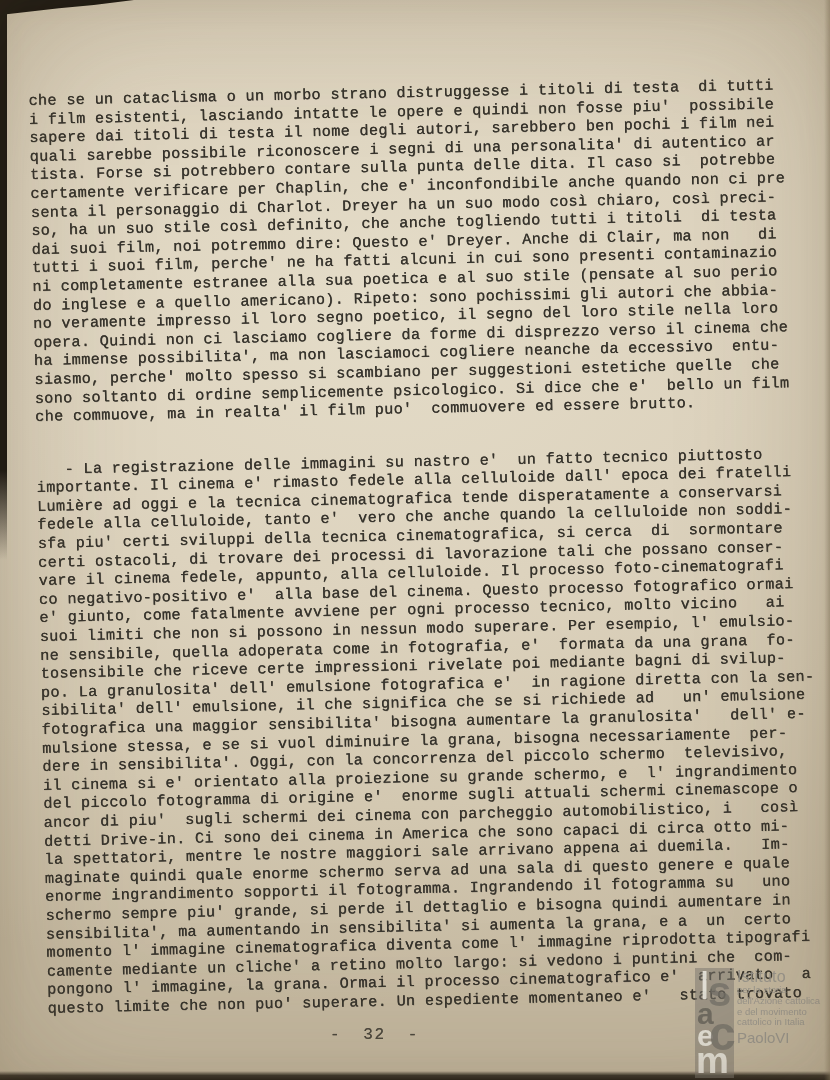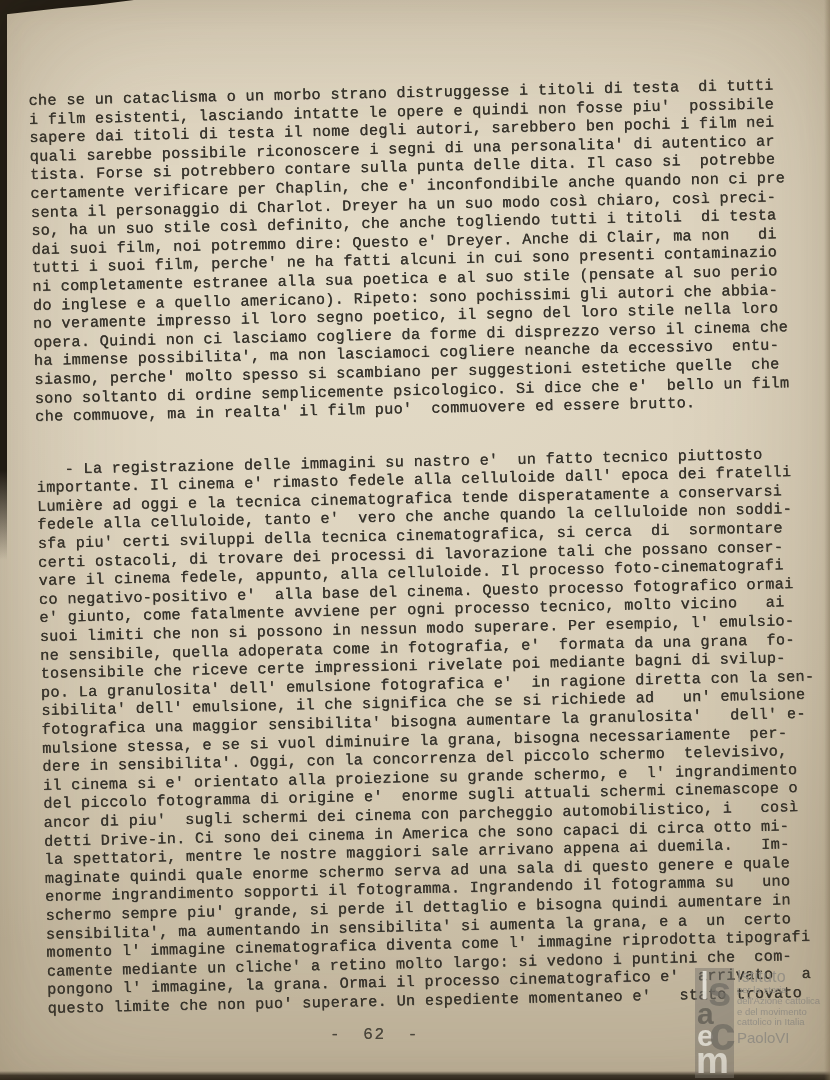--- a/index.html
+++ b/index.html
@@ -131,21 +131,21 @@
         <div class="line">enorme ingrandimento sopporti il fotogramma. Ingrandendo il fotogramma su   uno</div>
         <div class="line">schermo sempre piu' grande, si perde il dettaglio e bisogna quindi aumentare in</div>
         <div class="line">sensibilita', ma aumentando in sensibilita' si aumenta la grana, e a  un  certo</div>
         <div class="line">momento l' immagine cinematografica diventa come l' immagine riprodotta tipografi</div>
         <div class="line">camente mediante un cliche' a retino molto largo: si vedono i puntini che  com-</div>
         <div class="line">pongono l' immagine, la grana. Ormai il processo cinematografico e'  arrivato   a</div>
         <div class="line">questo limite che non puo' superare. Un espediente momentaneo e'   stato trovato</div>
       </div>
   </div>
 
-  <div class="page-footer">-  62  -</div>
+  <div class="page-footer">-  32  -</div>
 
   <div class="watermark">
     <div class="wm-block">
       <span class="wm-letter wm-l-I">I</span>
       <span class="wm-letter wm-l-s">s</span>
       <span class="wm-letter wm-l-a">a</span>
       <span class="wm-letter wm-l-e">e</span>
       <span class="wm-letter wm-l-c">c</span>
       <span class="wm-letter wm-l-m">m</span>
     </div>

